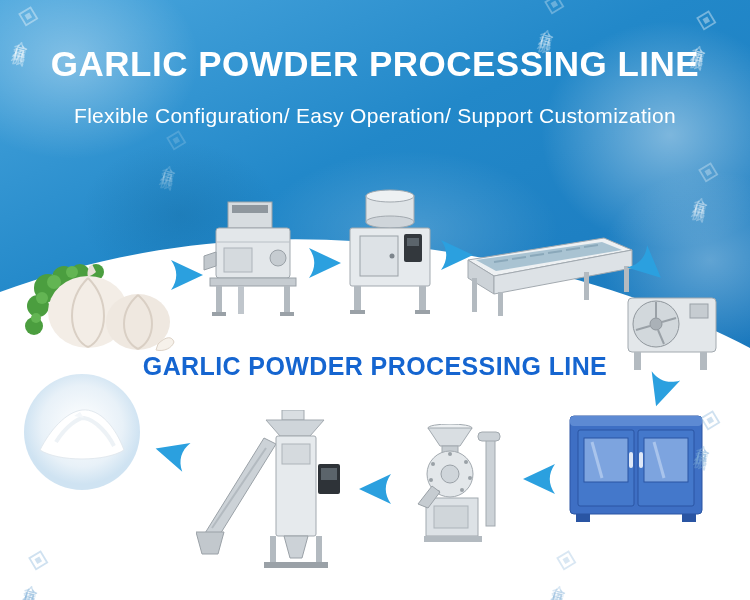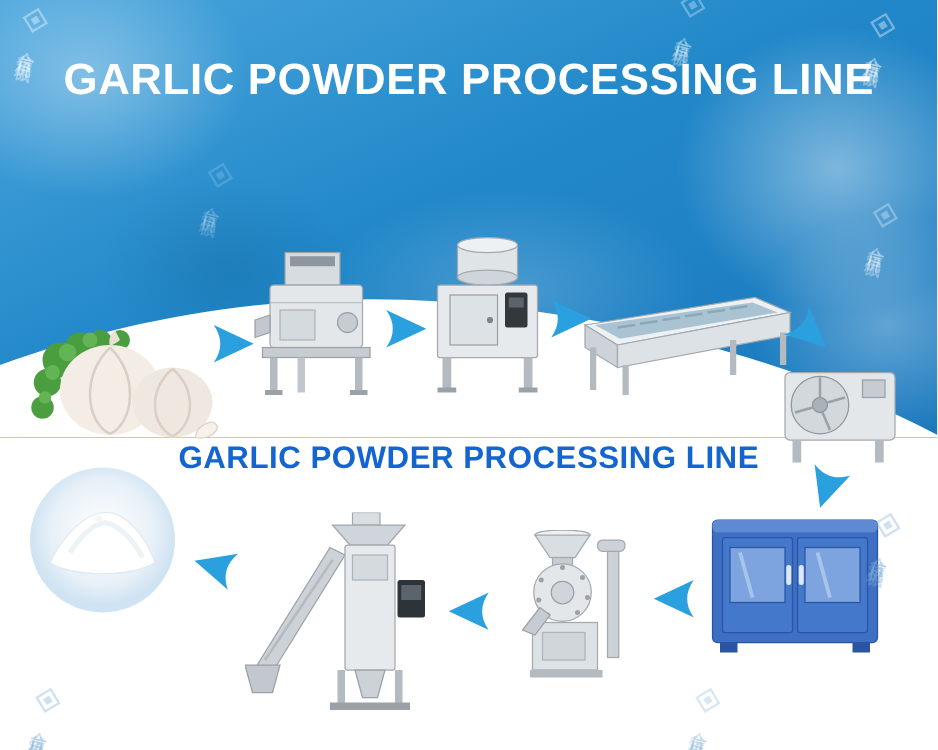--- a/index.html
+++ b/index.html
@@ -40,20 +40,21 @@
   <div class="hero">
     <div class="blob b1"></div>
     <div class="blob b2"></div>
     <div class="blob b3"></div>
     <div class="blob b4"></div>
     <div class="blob b5"></div>
     <svg class="wave" viewBox="0 0 750 350" preserveAspectRatio="none">
       <path d="M0,350 L0,292 C120,248 260,226 420,248 C560,266 670,306 750,348 L750,350 Z" fill="#ffffff"></path>
     </svg>
     <h1 class="hero-title">GARLIC POWDER PROCESSING LINE</h1>
+    <p class="hero-sub sub1">Flexible Configuration/ Easy Operation/ Support Customization</p>
   </div>
 
   <div class="stage" style="left:20px;top:250px;">
     <svg viewBox="0 0 155 105" width="155" height="105">
       <g fill="#4b9e3f">
         <circle cx="28" cy="38" r="14"></circle>
           <circle cx="44" cy="28" r="12"></circle>
           <circle cx="60" cy="24" r="10"></circle>
         <circle cx="18" cy="56" r="11"></circle>
           <circle cx="76" cy="22" r="8"></circle>

